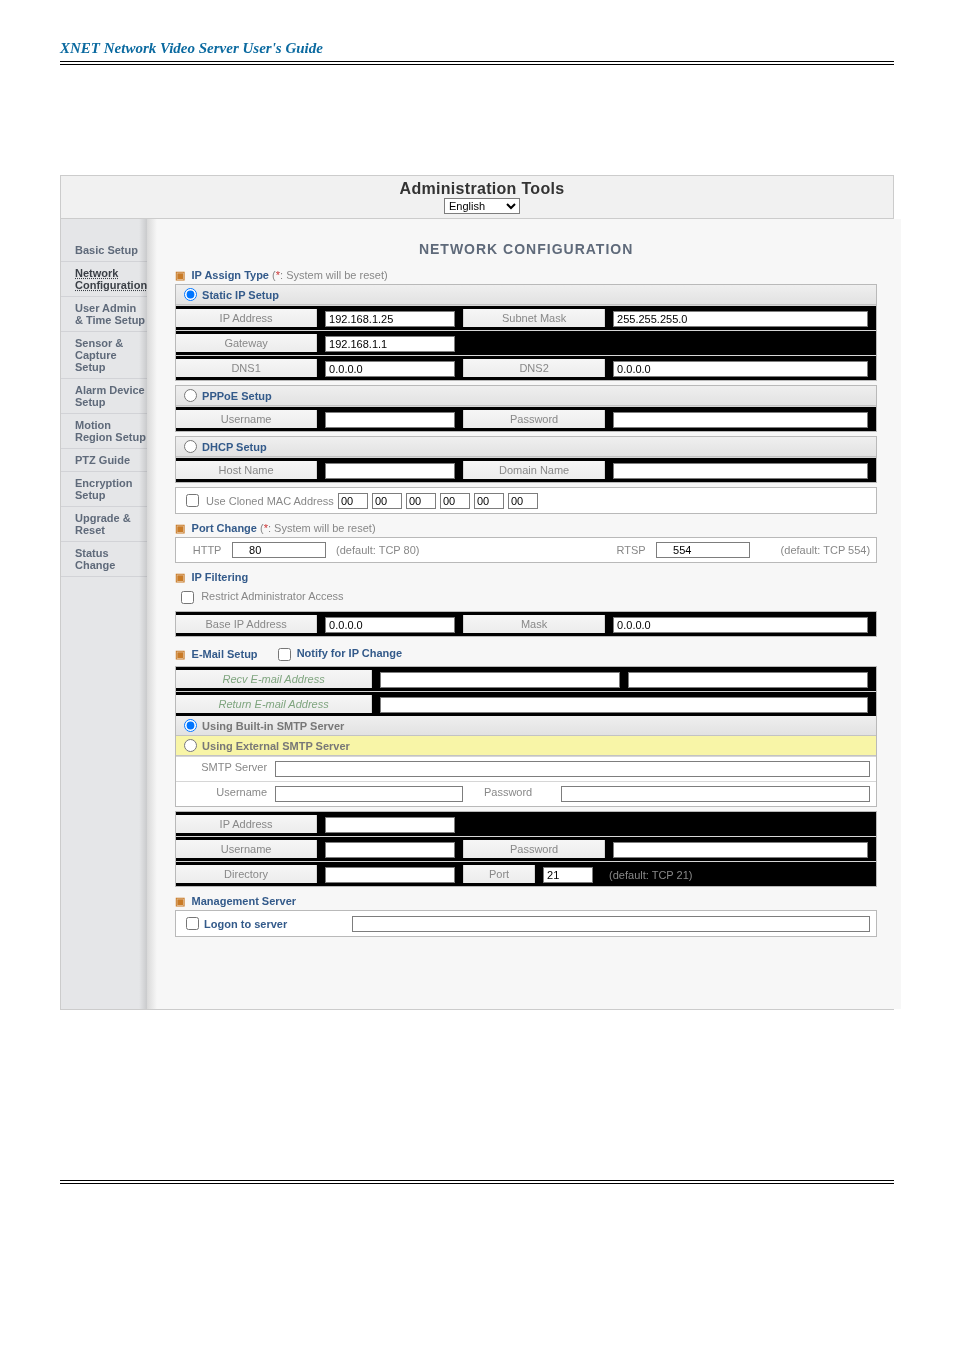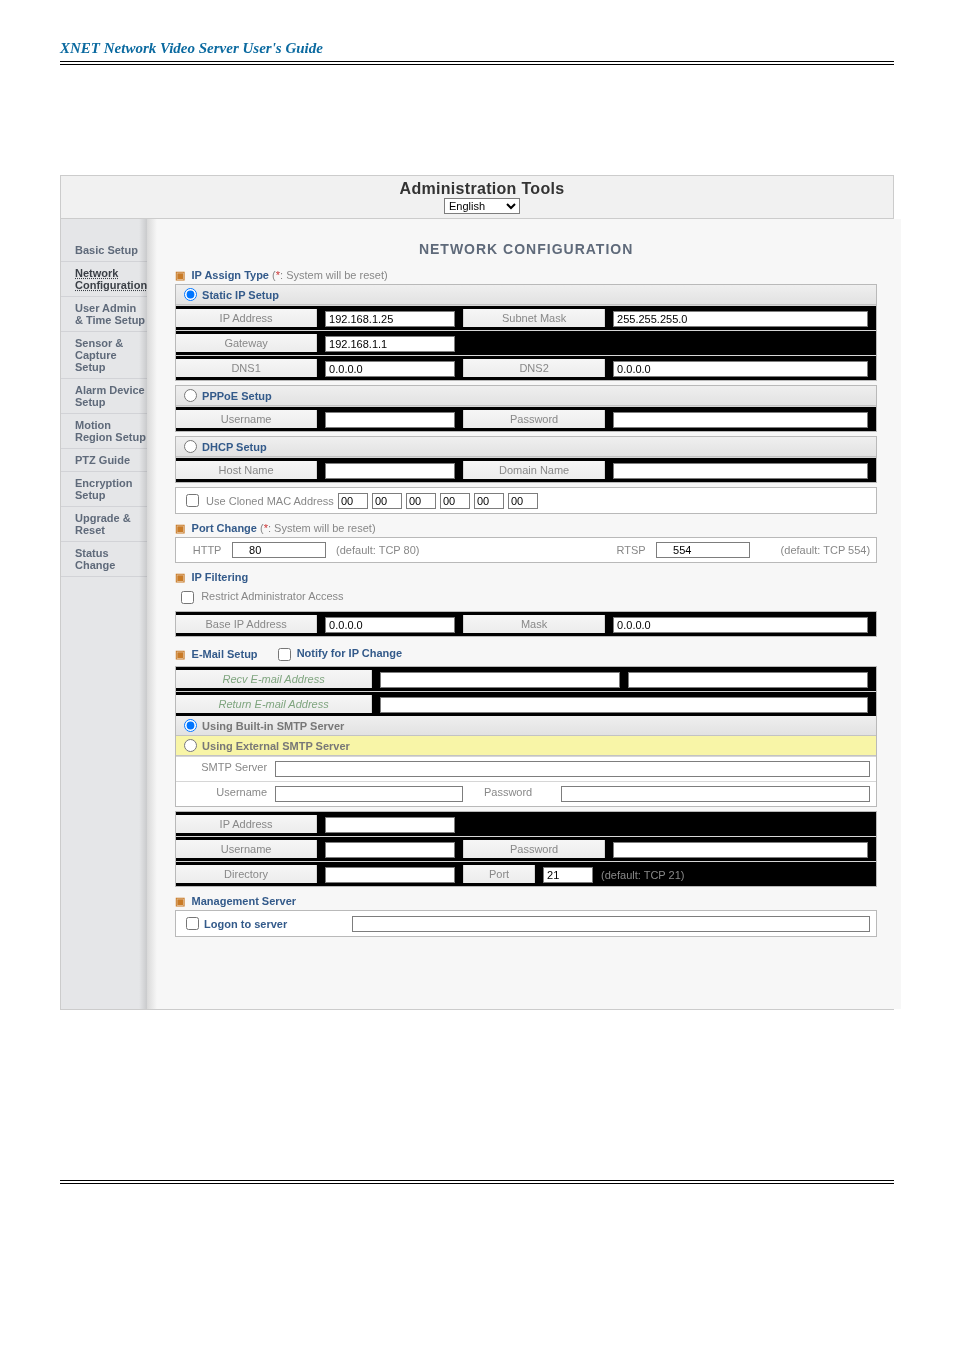--- a/index.html
+++ b/index.html
@@ -496,21 +496,21 @@
           <div class="box-row two-col">
             <div class="cell-label">Username</div>
             <div class="cell-value"><input type="text" value="" style=""></div>
             <div class="cell-label2">Password</div>
             <div class="cell-value2"><input type="password" value="" style=""></div>
           </div>
           <div class="box-row two-col">
             <div class="cell-label">Directory</div>
             <div class="cell-value"><input type="text" value="" style=""></div>
             <div class="cell-label2" style="width:70px">Port</div>
-            <div class="cell-value2" style="display:flex;align-items:center;gap:8px">
+            <div class="cell-value2" style="display:flex;align-items:center;gap:16px">
               <input type="text" style="width: 50px;" value="21">
               <span style="color:#888">(default: TCP 21)</span>
             </div>
           </div>
         </div>
 
         <div class="sec-header">
           <span class="bullet">▣</span>
           <span>Management Server</span>
         </div>

